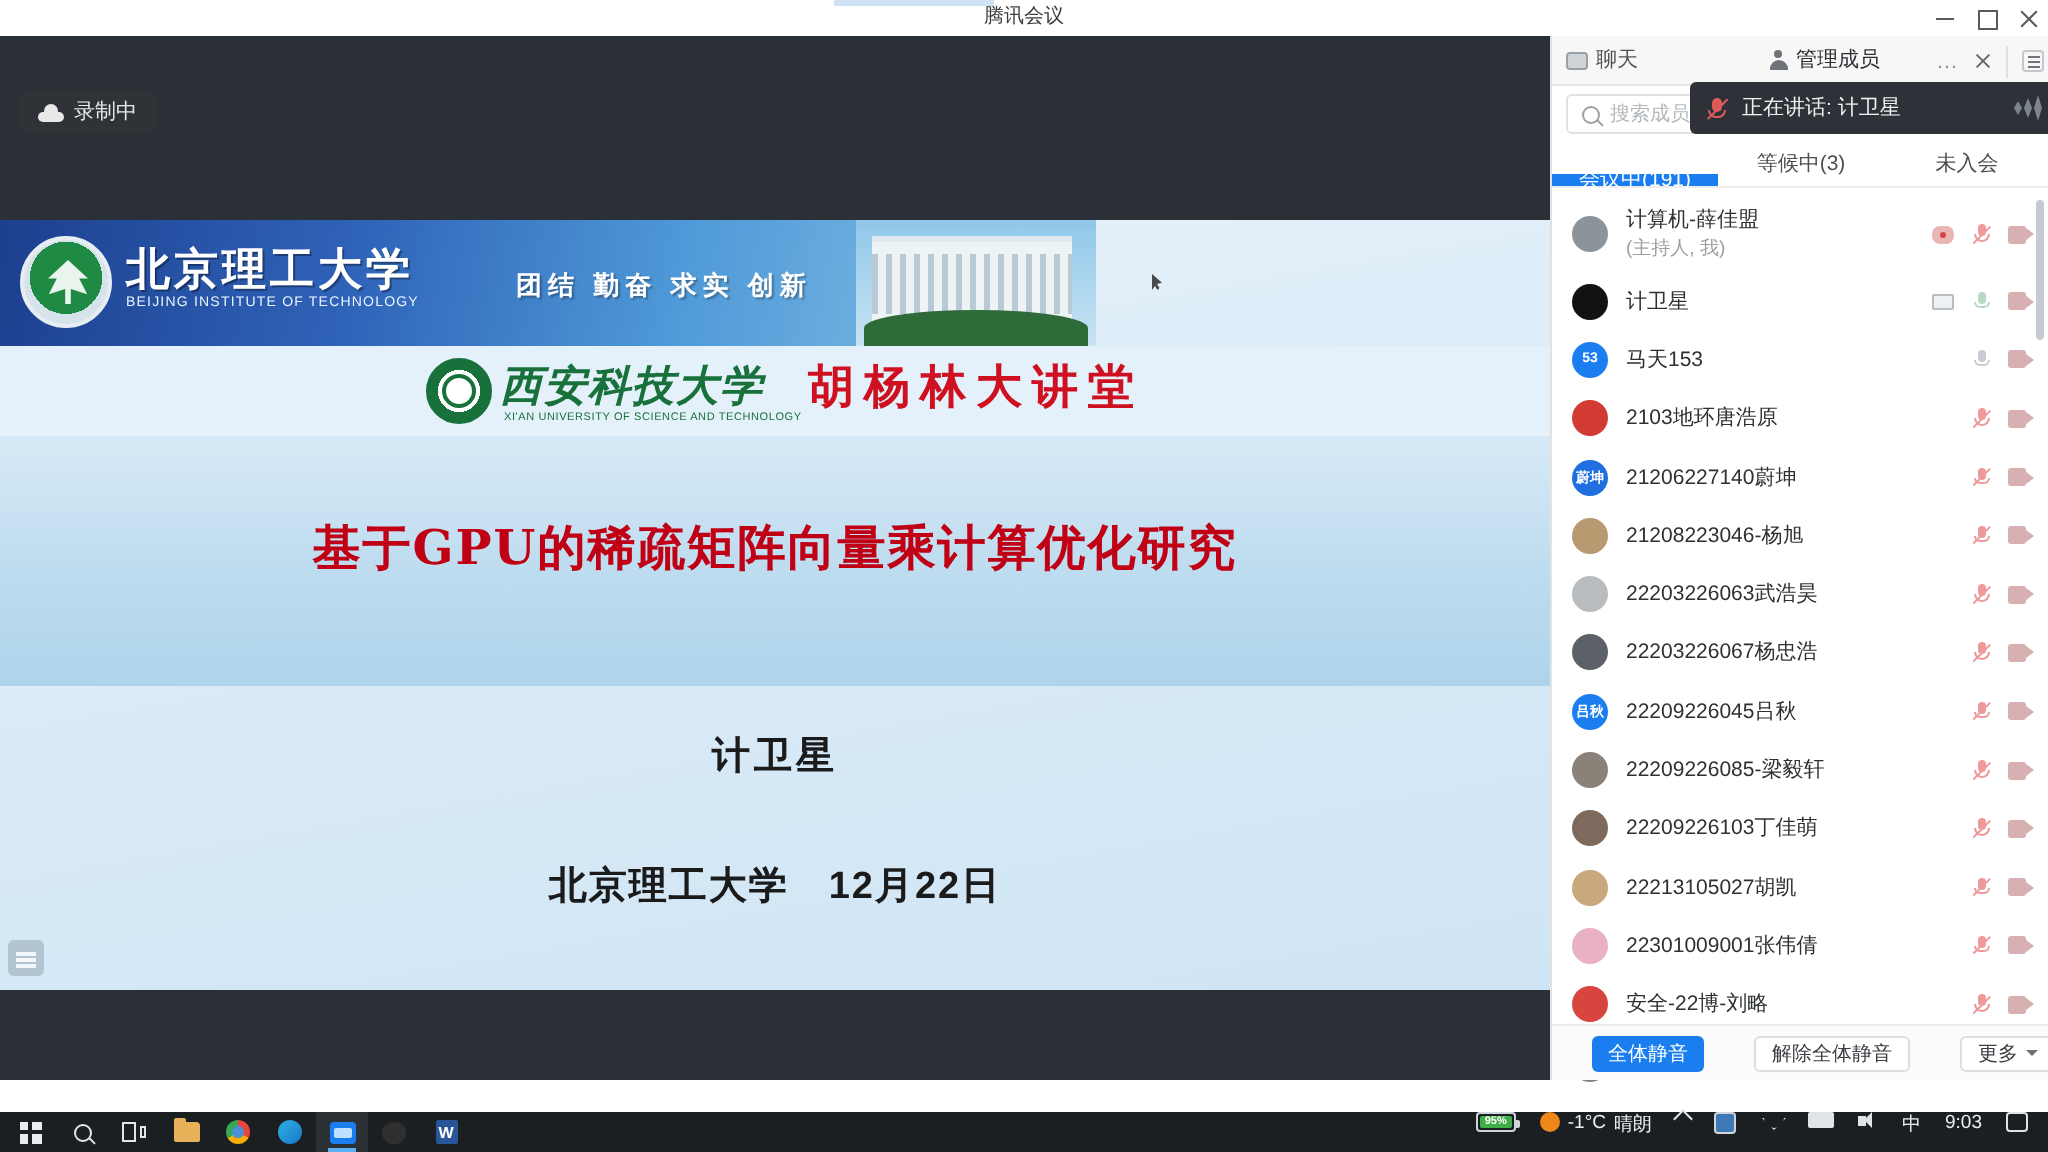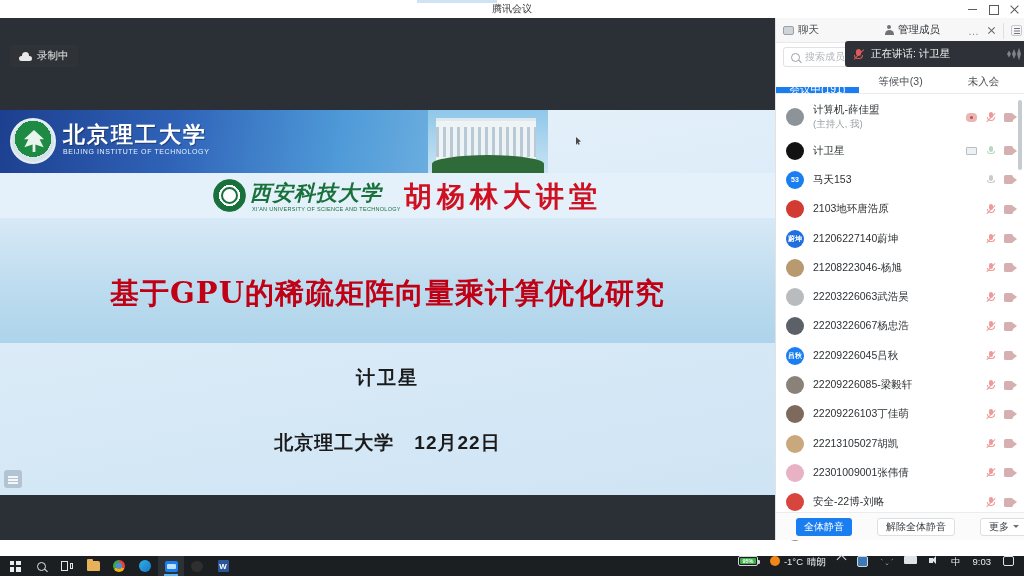--- a/index.html
+++ b/index.html
@@ -62,28 +62,28 @@
 
   .sub-banner{position:absolute;left:0;top:63px;width:775px;height:45px;background:#e4f0fa;}
   .xust-logo{position:absolute;left:213px;top:6px;width:33px;height:33px;border-radius:50%;
     background:radial-gradient(circle at 50% 50%,#ffffff 0 48%,#18713a 48% 100%);
     border:1px solid #18713a;box-sizing:border-box;}
   .xust-logo::after{content:"";position:absolute;left:7px;top:7px;width:17px;height:17px;border-radius:50%;
     border:2px solid #18713a;box-sizing:border-box;}
   .xust-name{position:absolute;left:250px;top:6px;font-size:21px;font-weight:bold;color:#18713a;
     letter-spacing:1px;font-style:italic;font-family:"DejaVu Sans","Liberation Sans",sans-serif;}
   .xust-en{position:absolute;left:252px;top:33px;font-size:5.5px;color:#18713a;letter-spacing:.3px;}
-  .forum-name{position:absolute;left:404px;top:5px;font-size:28px;font-weight:bold;color:#cf1020;
+  .forum-name{position:absolute;left:404px;top:5px;font-size:23px;font-weight:bold;color:#cf1020;
     letter-spacing:5px;font-family:"DejaVu Sans","Liberation Sans",sans-serif;}
 
   .title-band{position:absolute;left:0;top:108px;width:775px;height:125px;
     background:linear-gradient(180deg,#d7e9f6 0%,#bddcef 55%,#aed4eb 100%);}
   .slide-title{position:absolute;left:0;top:148px;width:775px;text-align:center;
-    font-size:29px;font-weight:bold;color:#c00014;letter-spacing:1px;
-    font-family:"DejaVu Serif","Liberation Serif",serif;margin-top:16px;}
+    font-size:24px;font-weight:bold;color:#c00014;letter-spacing:1px;
+    font-family:"DejaVu Serif","Liberation Serif",serif;}
   .speaker{position:absolute;left:0;top:255px;width:775px;text-align:center;
     font-size:19px;font-weight:bold;color:#1b1b1b;letter-spacing:2px;}
   .affil{position:absolute;left:0;top:320px;width:775px;text-align:center;
     font-size:19px;font-weight:bold;color:#1b1b1b;letter-spacing:1px;}
 
   .annot-btn{position:absolute;left:4px;top:452px;width:18px;height:18px;border-radius:3px;
     background:rgba(150,165,178,.55);display:flex;align-items:center;justify-content:center;z-index:7;}
   .annot-btn i{display:block;width:10px;height:1.5px;background:#f3f7fa;box-shadow:0 3px 0 #f3f7fa,0 6px 0 #f3f7fa;margin-top:-4.5px;}
 
   .cursor-dot{position:absolute;left:576px;top:119px;width:5px;height:8px;z-index:8;
@@ -242,20 +242,21 @@
       <span class="cloud-icon"></span>
       <span class="lbl">录制中</span>
     </div>
 
     <div class="slide">
 
       <div class="bit-banner">
         <div class="bit-logo"></div>
         <div class="bit-name">北京理工大学</div>
         <div class="bit-en">BEIJING INSTITUTE OF TECHNOLOGY</div>
+        <div class="bit-motto">团结 勤奋 求实 创新</div>
         <div class="bit-photo">
           <div class="sky"></div>
             <div class="bld"></div>
             <div class="tree"></div>
         </div>
       </div>
 
       <div class="sub-banner">
         <div class="xust-logo"></div>
         <div class="xust-name">西安科技大学</div>

